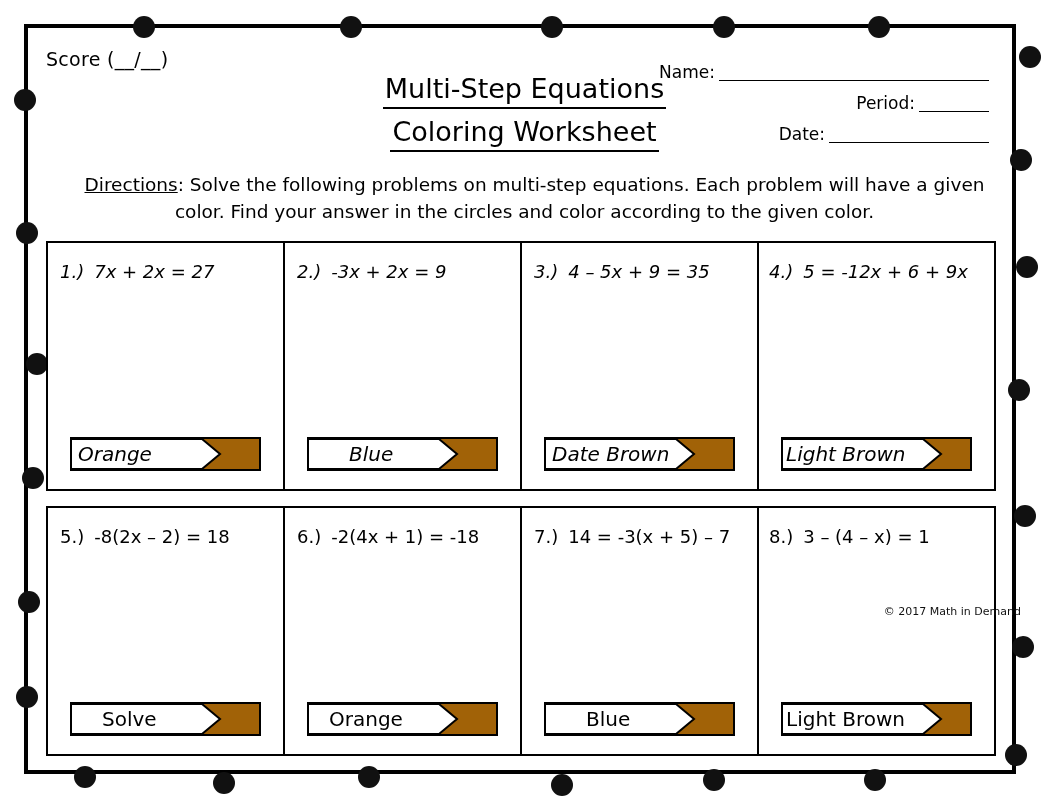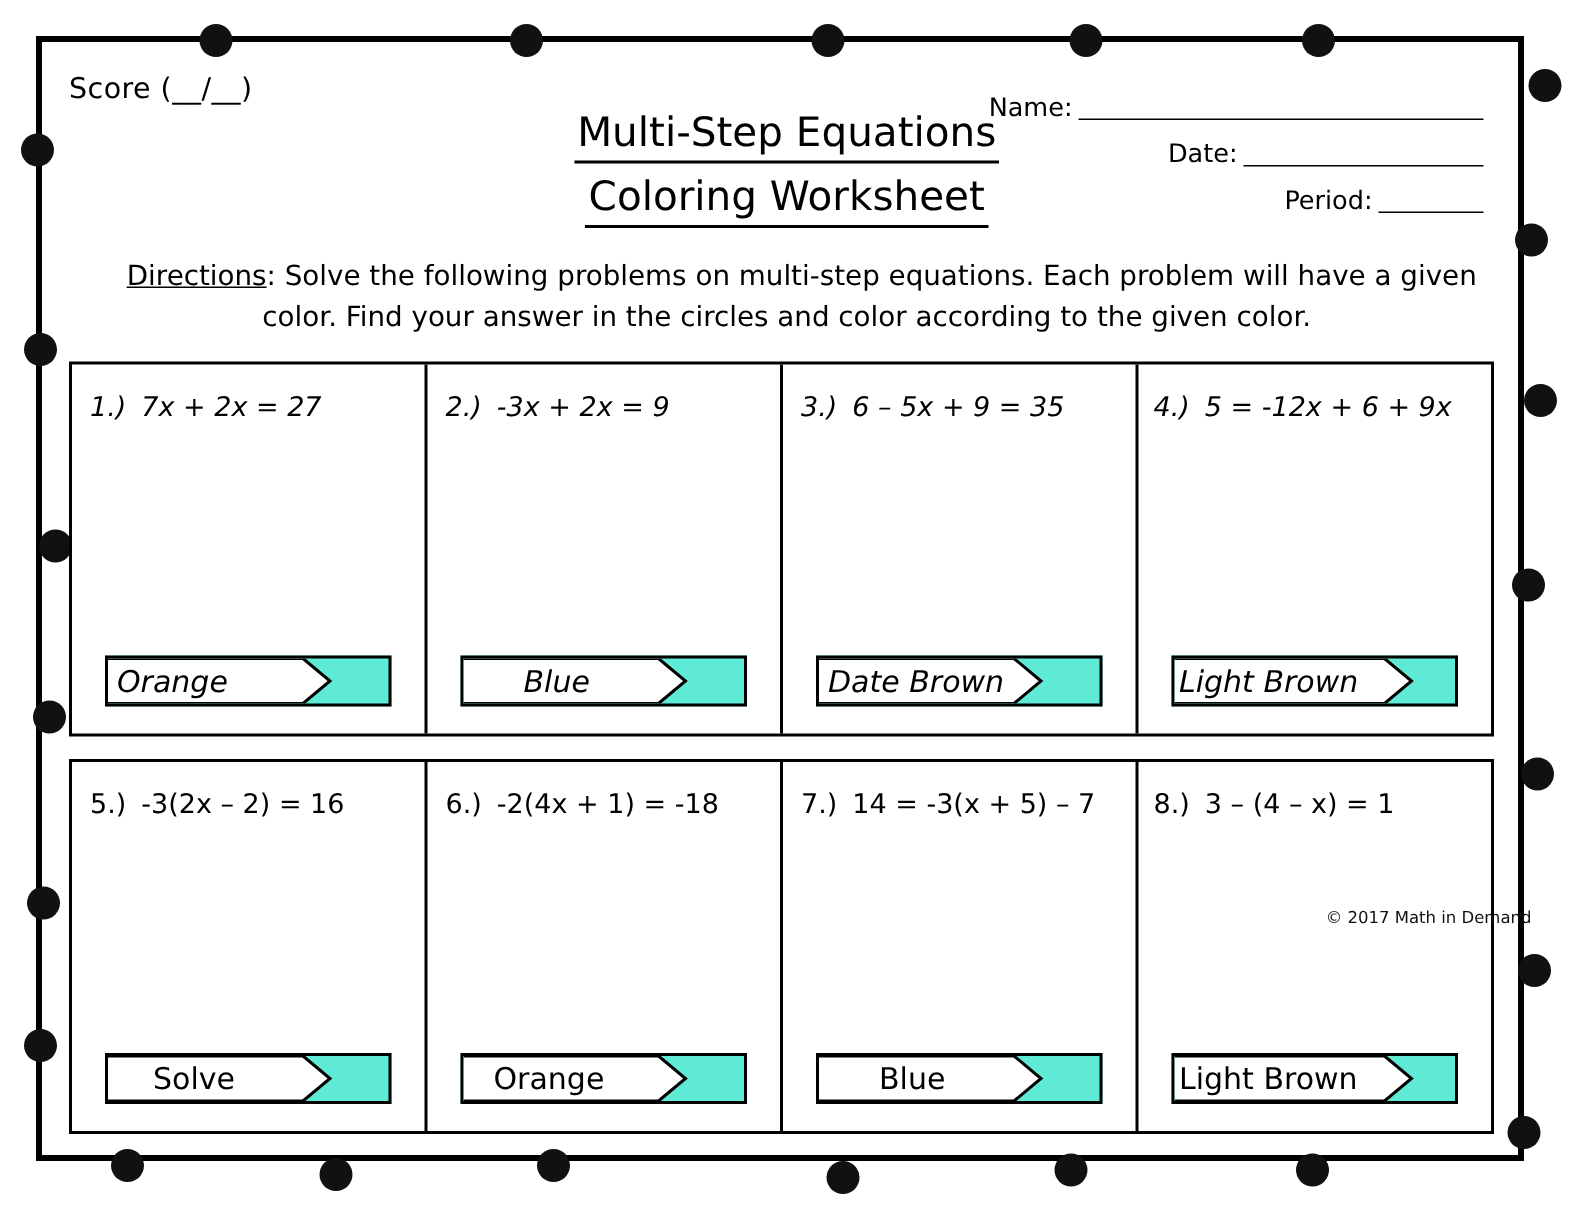--- a/index.html
+++ b/index.html
@@ -134,21 +134,21 @@
 
   
   .banner {
     position: absolute;
     left: 22px;
     right: 22px;
     bottom: 18px;
     height: 34px;
     border: 2px solid #000;
     box-sizing: border-box;
-    background: #5eead4;
+    background: #a16207;
   }
   .banner .label {
     position: absolute;
     left: 6px;
     top: 0;
     height: 100%;
     display: flex;
     align-items: center;
     font-size: 20px;
     white-space: nowrap;
@@ -208,24 +208,24 @@
   <div class="title">
     <div><span class="line">Multi-Step Equations</span></div>
     <div><span class="line line2">Coloring Worksheet</span></div>
   </div>
 
   <div class="namebox">
     <div class="row">
       <span class="lbl">Name:</span><span class="rule w-name"></span>
     </div>
     <div class="row">
+      <span class="lbl">Period:</span><span class="rule w-period"></span>
+    </div>
+    <div class="row">
       <span class="lbl">Date:</span><span class="rule w-date"></span>
-    </div>
-    <div class="row">
-      <span class="lbl">Period:</span><span class="rule w-period"></span>
     </div>
   </div>
 
   <div class="directions">
     <span class="u">Directions</span><span>: Solve the following problems on multi-step equations.  Each problem will have a given color.  Find your answer in the circles and color according to the given color.</span>
   </div>
 
   <div class="grid row1">
     <div class="cell">
       <div class="qtext">
@@ -248,21 +248,21 @@
         <span class="chev">
           <svg width="160" height="30" viewBox="0 0 160 30" preserveAspectRatio="none">
             <path d="M0,0 L130,0 L148,15 L130,30 L0,30" fill="#fff" stroke="#000" stroke-width="2"></path>
           </svg>
         </span>
         <span class="label" style="left:40px;">Blue</span>
       </div>
     </div>
     <div class="cell">
       <div class="qtext">
-        <span class="qnum">3.)</span><span>6 – 5x + 9 = 35</span>
+        <span class="qnum">3.)</span><span>4 – 5x + 9 = 35</span>
       </div>
       <div class="banner">
         <span class="chev">
           <svg width="160" height="30" viewBox="0 0 160 30" preserveAspectRatio="none">
             <path d="M0,0 L130,0 L148,15 L130,30 L0,30" fill="#fff" stroke="#000" stroke-width="2"></path>
           </svg>
         </span>
         <span class="label">Date Brown</span>
       </div>
     </div>
@@ -277,21 +277,21 @@
           </svg>
         </span>
         <span class="label" style="left:3px;">Light Brown</span>
       </div>
     </div>
   </div>
 
   <div class="grid row2">
     <div class="cell">
       <div class="qtext">
-        <span class="qnum">5.)</span><span>-3(2x – 2) = 16</span>
+        <span class="qnum">5.)</span><span>-8(2x – 2) = 18</span>
       </div>
       <div class="banner">
         <span class="chev">
           <svg width="160" height="30" viewBox="0 0 160 30" preserveAspectRatio="none">
             <path d="M0,0 L130,0 L148,15 L130,30 L0,30" fill="#fff" stroke="#000" stroke-width="2"></path>
           </svg>
         </span>
         <span class="label" style="left:30px;">Solve</span>
       </div>
     </div>

